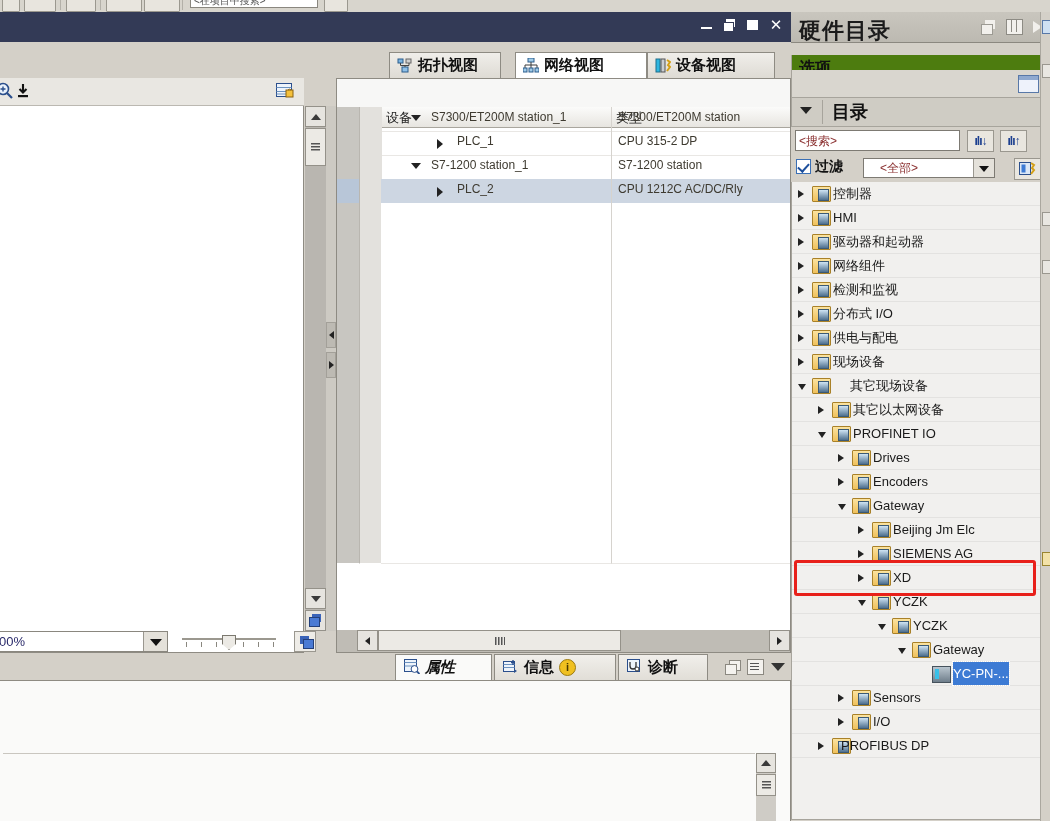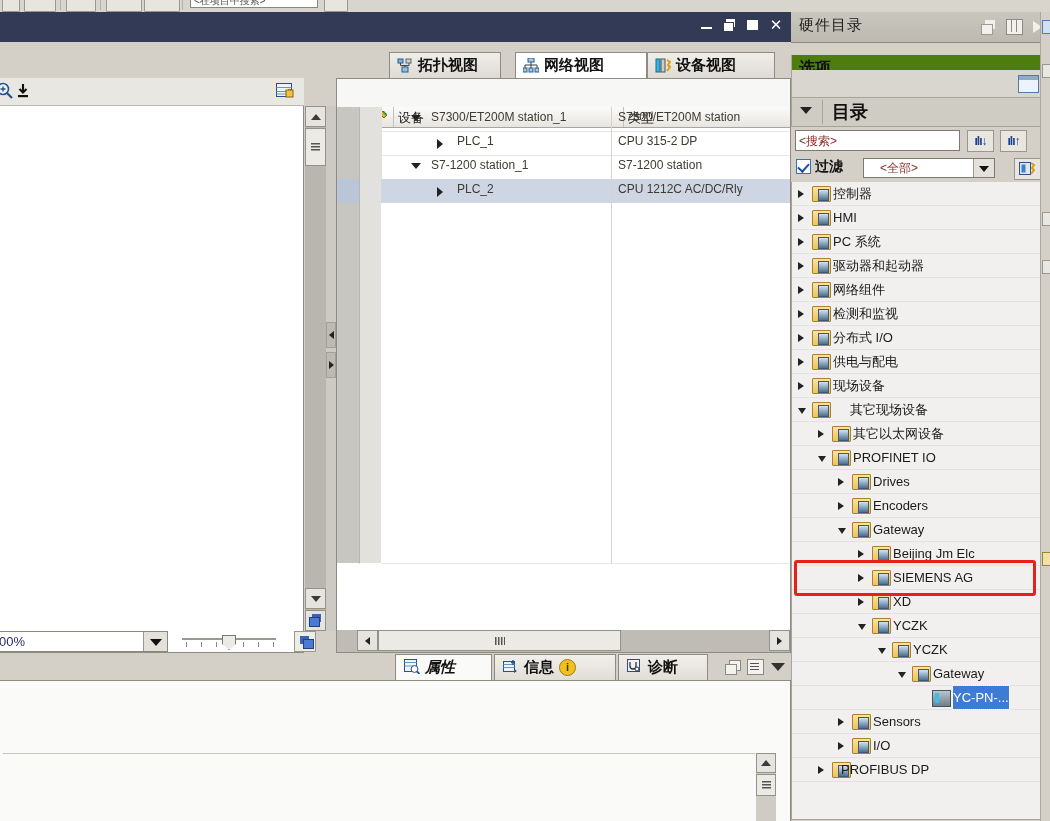--- a/index.html
+++ b/index.html
@@ -55,21 +55,21 @@
   .wc-max::after { content:""; position:absolute; left:1px; top:2px; width:11px; height:10px; background:#fff; }
   .wc-close { color:#fff; font-size:15px; line-height:14px; text-align:center; font-family:"DejaVu Sans",sans-serif; }
 
   
   #hw-panel { left: 791px; top: 12px; width: 259px; height: 809px; background: #d4d0c8; }
   #hw-title {
     position:absolute; left:0; top:0; width:259px; height:30px;
     background: linear-gradient(#c9c6be,#bcb9b1);
     border-bottom: 1px solid #8b8880;
   }
-  #hw-title .t { position:absolute; left:8px; top:4px; font-size:15px; font-weight:normal; color:#1b1b1b; letter-spacing:1px; }
+  #hw-title .t { position:absolute; left:8px; top:4px; font-size:22px; font-weight:bold; color:#1b1b1b; letter-spacing:1px; }
   #hw-title .icons { position:absolute; right:8px; top:7px; display:flex; gap:10px; align-items:center; }
   .hwi { width:15px; height:14px; position:relative; cursor:pointer; }
   .hwi-restore::before{content:"";position:absolute;left:4px;top:0;width:10px;height:9px;background:#f2f0ec;}
   .hwi-restore::after{content:"";position:absolute;left:0;top:4px;width:10px;height:9px;background:#f2f0ec;border:1px solid #9c9a93;}
   .hwi-cols{background:#f2f0ec;border:1px solid #8d8b84;}
   .hwi-cols::before{content:"";position:absolute;left:4px;top:0;width:1px;height:12px;background:#8d8b84;}
   .hwi-cols::after{content:"";position:absolute;left:9px;top:0;width:1px;height:12px;background:#8d8b84;}
   .hwi-play{width:0;height:0;border-left:9px solid #f2f0ec;border-top:6px solid transparent;border-bottom:6px solid transparent;}
 
   #hw-options {
@@ -220,21 +220,21 @@
   .stab.active { background:#fbfbfa; font-weight:bold; font-size:15px; }
   .nav-btn {
     position:absolute; top:3px; width:21px; height:22px;
     background:#e9e6df; border:1px solid #95928a; box-sizing:border-box;
     display:flex; align-items:center; justify-content:center; cursor:pointer;
   }
 
   
   #devtable { position:absolute; left:337px; top:65px; width:453px; height:523px; background:#fff; overflow:hidden; }
   #dt-head {
-    position:absolute; left:12px; top:0; width:453px; height:20px;
+    position:absolute; left:0; top:0; width:453px; height:20px;
     background: linear-gradient(#fbfbfa,#e7e5e0);
     border-bottom:1px solid #a9a69e;
   }
   .dtcell-sep { position:absolute; top:0; width:1px; height:20px; background:#c4c1ba; }
   .dt-row { position:absolute; left:0; width:453px; height:24px; }
   .dt-c0 { position:absolute; left:0; top:0; width:22px; height:24px; background:#c8c6c1; border-bottom:1px solid #fff; }
   .dt-c1 { position:absolute; left:22px; top:0; width:22px; height:24px; background:#e3e1dd; border-bottom:1px solid #fff; border-left:1px solid #b9b6b0;}
   .dt-c2 { position:absolute; left:44px; top:0; width:230px; height:24px; border-bottom:1px solid #e9e7e4; }
   .dt-c3 { position:absolute; left:274px; top:0; width:179px; height:24px; border-bottom:1px solid #e9e7e4; border-left:1px solid #d6d3ce;}
   .dt-row.selected .dt-c0 { background:#b8c6d8; }
@@ -757,25 +757,20 @@
           <span class="tlabel" style="left:41px;">控制器</span>
         </div>
         <div class="tnode">
           <span class="tw collapsed" style="left:6px;"></span>
           <span class="folder" style="left:20px;"></span>
           <span class="tlabel" style="left:41px;">HMI</span>
         </div>
         <div class="tnode">
           <span class="tw collapsed" style="left:6px;"></span>
           <span class="folder" style="left:20px;"></span>
-          <span class="tlabel" style="left:41px;">PC 系统</span>
-        </div>
-        <div class="tnode">
-          <span class="tw collapsed" style="left:6px;"></span>
-          <span class="folder" style="left:20px;"></span>
           <span class="tlabel" style="left:41px;">驱动器和起动器</span>
         </div>
         <div class="tnode">
           <span class="tw collapsed" style="left:6px;"></span>
           <span class="folder" style="left:20px;"></span>
           <span class="tlabel" style="left:41px;">网络组件</span>
         </div>
         <div class="tnode">
           <span class="tw collapsed" style="left:6px;"></span>
           <span class="folder" style="left:20px;"></span>

